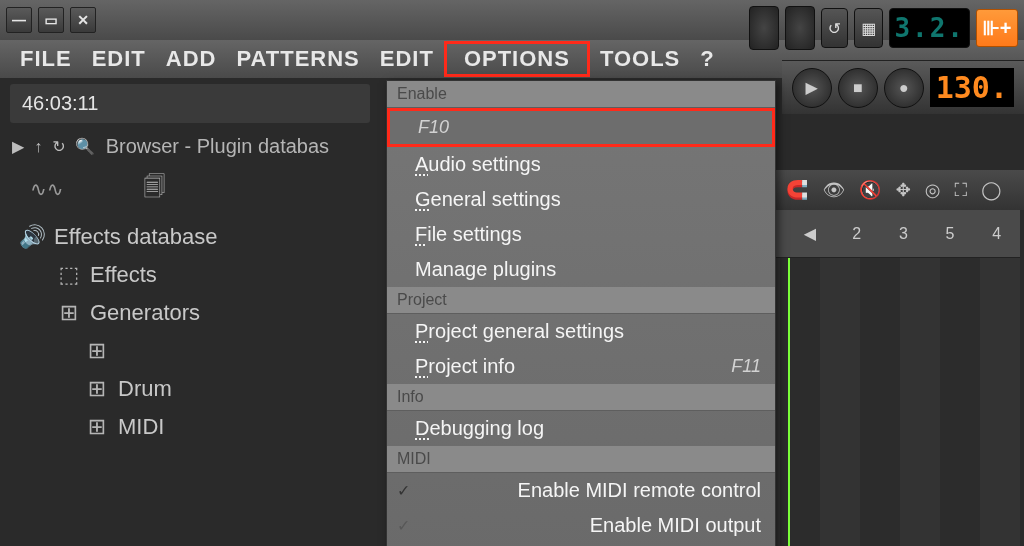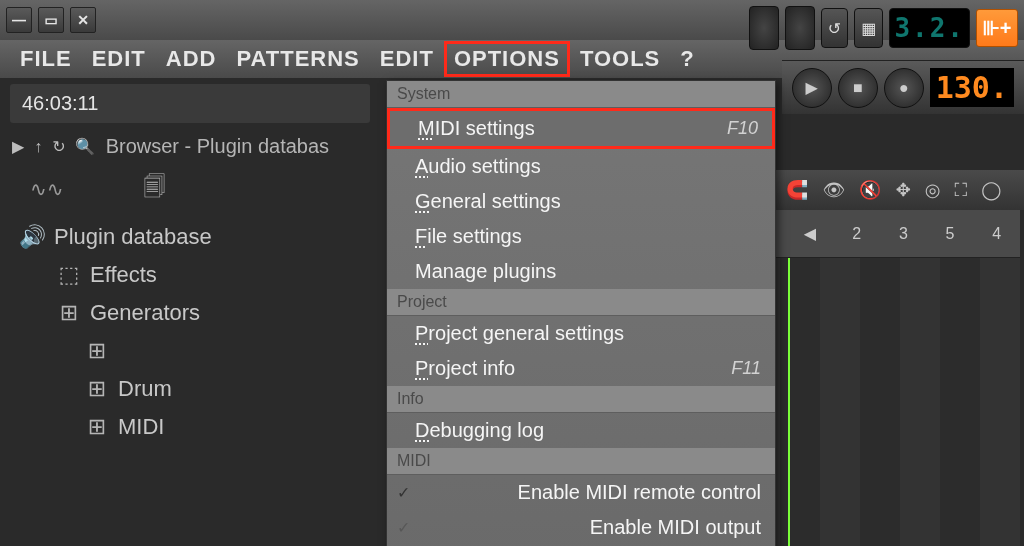--- a/index.html
+++ b/index.html
@@ -3,21 +3,21 @@
 <meta charset="utf-8">
 <style>
 *{margin:0;padding:0;box-sizing:border-box;font-family:"Segoe UI",Arial,sans-serif;user-select:none}
 body{width:1024px;height:546px;background:#2a2a2a;overflow:hidden;position:relative}
 .title-bar{height:40px;background:linear-gradient(#656565,#4a4a4a);display:flex;align-items:center;padding:4px 6px;gap:6px}
 .tbtn{width:26px;height:26px;background:linear-gradient(#5a5a5a,#3a3a3a);border:1px solid #222;display:flex;align-items:center;justify-content:center;border-radius:2px}
 .tbtn span{color:#e5e5e5;font-weight:bold;font-size:14px}
 .title-input{flex:1;background:#3a3a3a;border:1px solid #555;color:#e5e5e5;height:28px;padding:0 10px;font-size:18px;border-radius:2px;max-width:420px}
 .menu-bar{height:38px;background:linear-gradient(#656565,#4a4a4a);display:flex;align-items:center;padding:0 10px}
 .menu-item{color:#e8e8e8;font-size:22px;font-weight:bold;letter-spacing:1px;padding:5px 10px;font-family:Arial,sans-serif;font-stretch:condensed}
-.menu-item.hl{border:3px solid #ff2a1a;padding:2px 7px}
+.menu-item.hl{border:3px solid #ff2a1a;padding:2px 17px}
 .counter{background:#3a3a3a;color:#e5e5e5;padding:8px 12px;font-size:20px;margin:6px 10px;width:360px;border-radius:3px}
 .browser-hdr{color:#b5b5b5;padding:6px 12px;font-size:20px;display:flex;align-items:center;gap:10px}
 .browser-hdr .ic{color:#bdbdbd;font-size:16px}
 .tool-strip{display:flex;gap:80px;padding:6px 30px;align-items:center}
 .wave{color:#999;font-size:20px}
 .docs{color:#bbb;font-size:22px}
 .tree{padding:4px 6px}
 .tree-row{display:flex;align-items:center;gap:10px;color:#c8c8c8;font-size:22px;padding:6px 6px 6px 20px}
 .tree-row.top{padding-left:16px}
 .tree-row.sub{padding-left:52px}
@@ -83,21 +83,21 @@
 </div>
 
 <div class="tool-strip">
   <span class="wave">∿∿</span>
   <span class="docs">🗐</span>
 </div>
 
 <div class="tree">
   <div class="tree-row top">
     <span class="tic">🔊</span>
-    <span>Plugin database</span>
+    <span>Effects database</span>
   </div>
   <div class="tree-row sub">
     <span class="tic">⬚</span>
     <span>Effects</span>
   </div>
   <div class="tree-row sub">
     <span class="tic">⊞</span>
     <span>Generators</span>
   </div>
   <div class="tree-row subsub">
@@ -107,23 +107,22 @@
     <span class="tic">⊞</span>
     <span>Drum</span>
   </div>
   <div class="tree-row subsub">
     <span class="tic">⊞</span>
     <span>MIDI</span>
   </div>
 </div>
 
 <div class="dropdown">
-  <div class="dd-sec">System</div>
+  <div class="dd-sec">Enable</div>
   <div class="dd-item hl">
-    <span><span class="ul">M</span>IDI settings</span>
     <span class="sc">F10</span>
   </div>
   <div class="dd-item">
       <span><span class="ul">A</span>udio settings</span>
     </div>
   <div class="dd-item">
       <span><span class="ul">G</span>eneral settings</span>
     </div>
   <div class="dd-item">
       <span><span class="ul">F</span>ile settings</span>

